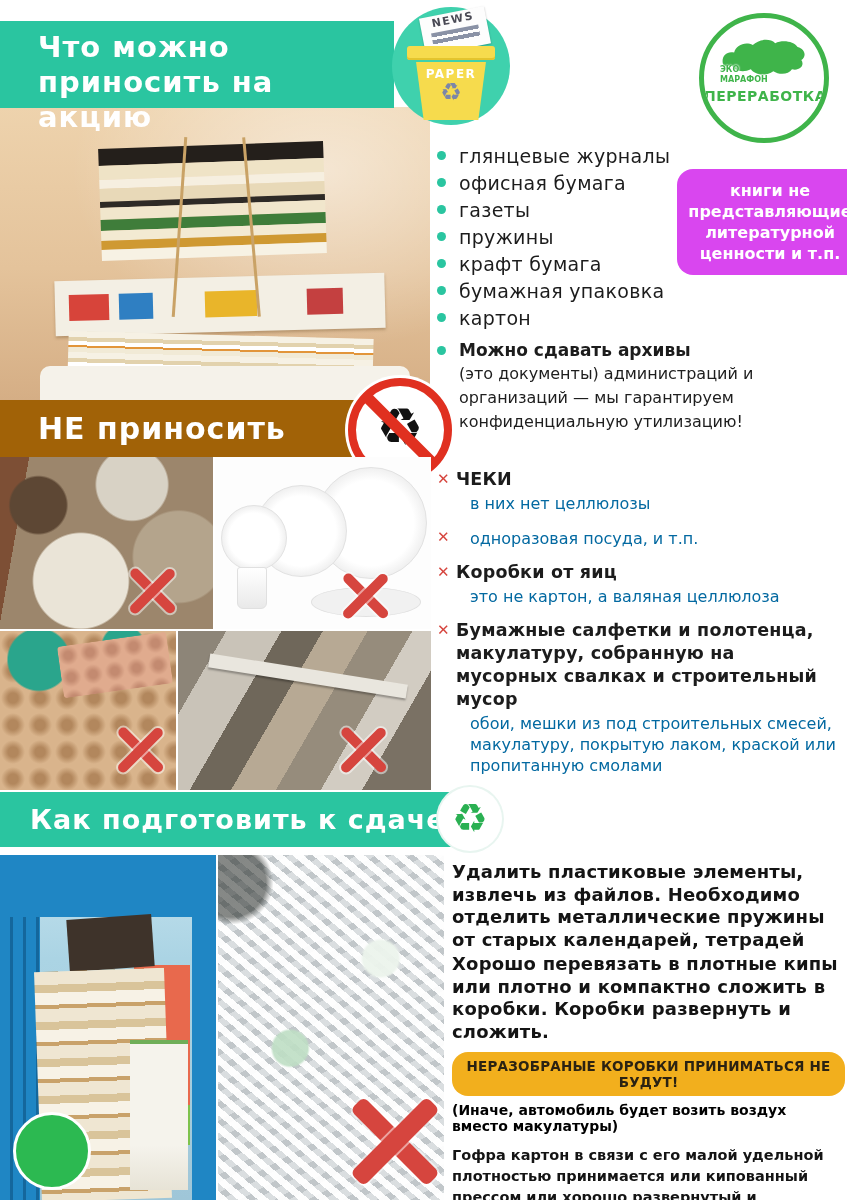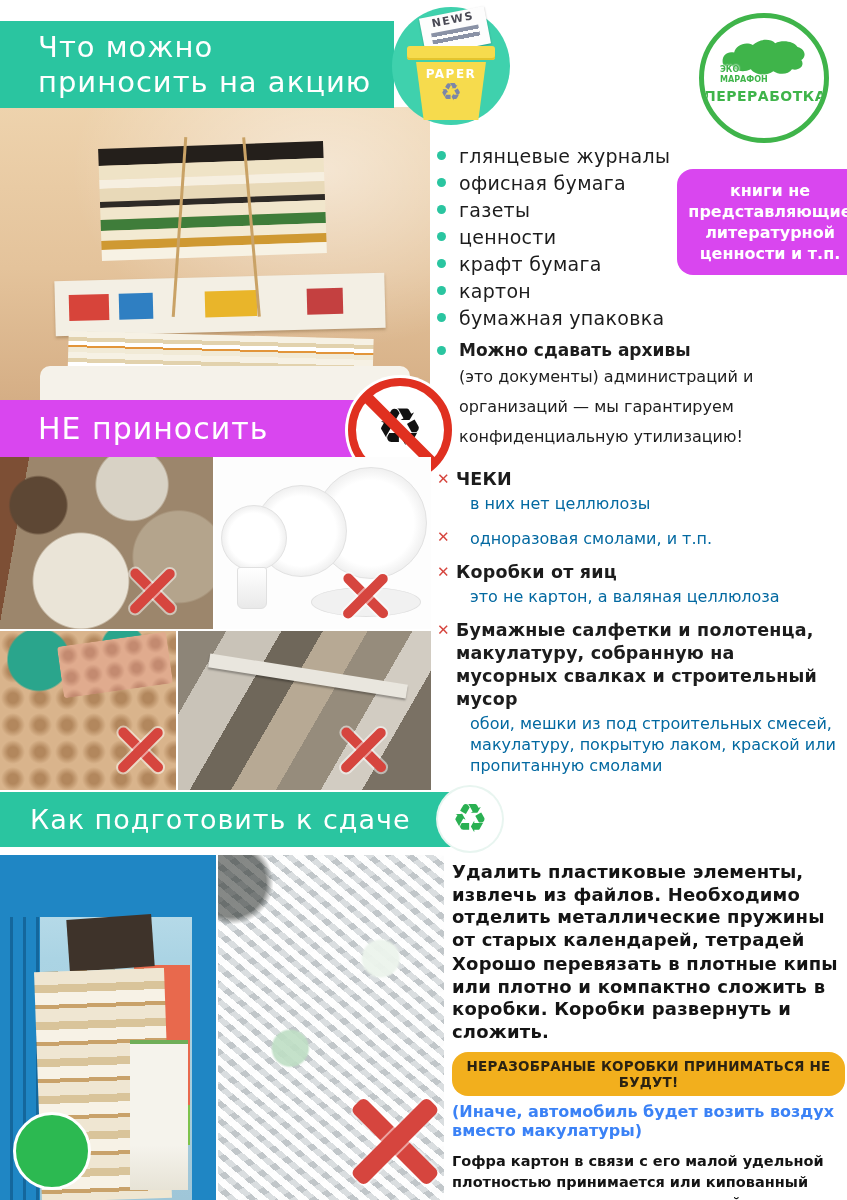--- a/index.html
+++ b/index.html
@@ -1,22 +1,22 @@
 <!DOCTYPE html>
 <html><head>
 <meta charset="utf-8">
 <style>
   * { box-sizing: border-box; margin: 0; padding: 0; }
   body { margin: 0; background: #888; font-family: "DejaVu Sans", "Liberation Sans", sans-serif; }
   .poster { position: relative; width: 847px; height: 1200px; background: #fff; margin: 0 auto; overflow: hidden; }
 
   
-  .banner { position: absolute; color: #fff; font-weight: normal; letter-spacing: 1px; }
+  .banner { position: absolute; color: #fff; font-weight: bold; letter-spacing: 1px; }
   .banner-accept { left: 0; top: 21px; width: 394px; height: 87px; background: #2AC5A0; padding: 9px 0 0 38px; font-size: 29px; line-height: 35px; }
-  .banner-no { left: 0; top: 400px; width: 433px; height: 57px; background: #d946ef; padding-left: 38px; font-size: 30px; line-height: 57px; }
+  .banner-no { left: 0; top: 400px; width: 433px; height: 57px; background: #a16207; padding-left: 38px; font-size: 30px; line-height: 57px; }
   .banner-prep { left: 0; top: 792px; width: 474px; height: 55px; background: #2AC5A0; padding-left: 30px; font-size: 27px; line-height: 55px; }
 
   
   .bin-circle { position: absolute; left: 392px; top: 7px; width: 118px; height: 118px; border-radius: 50%; background: #3FD1AD; }
   .news-card { position: absolute; left: 30px; top: 5px; width: 66px; height: 38px; background: #fdfdfd; transform: rotate(-11deg); box-shadow: 0 1px 2px rgba(0,0,0,.25); text-align: center; }
   .news-card .news-word { font-size: 11px; font-weight: bold; color: #4a4a55; letter-spacing: 1.5px; line-height: 16px; }
   .news-lines { margin: 1px auto 0; width: 48px; height: 14px;
     background: linear-gradient(#8a92a6 0 4px, transparent 4px 7px, #8a92a6 7px 11px, transparent 11px); }
   .bin-lid { position: absolute; left: 15px; top: 39px; width: 88px; height: 14px; background: #F6DB4D; border-radius: 3px; box-shadow: inset 0 -2px 0 #e3c42e; }
   .bin-body { position: absolute; left: 21px; top: 55px; width: 76px; height: 58px; background: #F6DB4D; clip-path: polygon(4% 0, 96% 0, 86% 100%, 14% 100%); text-align: center; }
@@ -28,21 +28,21 @@
   .logo svg { position: absolute; left: 8px; top: 14px; width: 104px; height: 56px; }
   .logo-small { position: absolute; left: 16px; top: 47px; color: #3FB44A; font-size: 8px; font-weight: bold; line-height: 10px; text-shadow: 0 0 2px #fff, 0 0 2px #fff; }
   .logo-main { position: absolute; left: 0; top: 70px; width: 100%; text-align: center; color: #3FB44A; font-size: 14px; font-weight: bold; letter-spacing: .5px; text-shadow: 0 0 2px #fff; }
 
   
   .accept-list { position: absolute; left: 437px; top: 142px; width: 408px; color: #1C1C1C; }
   .ali { display: flex; align-items: center; height: 27px; font-size: 19px; font-weight: normal; letter-spacing: .3px; }
   .dot { width: 9px; height: 9px; border-radius: 50%; background: #2AC5A0; margin-right: 13px; flex: 0 0 auto; }
   .archive { margin-top: 7px; }
   .archive-title { display: flex; align-items: center; font-size: 17px; font-weight: bold; height: 24px; }
-  .archive-desc { margin-left: 22px; width: 370px; font-size: 16px; line-height: 30px; color: #1e1e1e; }
+  .archive-desc { margin-left: 22px; width: 370px; font-size: 16px; line-height: 24px; color: #1e1e1e; }
   .badge { position: absolute; left: 677px; top: 169px; width: 186px; padding: 11px 6px; background: #d946ef; border-radius: 16px; color: #fff; font-size: 16px; font-weight: bold; text-align: center; line-height: 21px; }
 
   
   .photo { position: absolute; overflow: hidden; }
   .photo-books { left: 0; top: 107px; width: 430px; height: 293px;
     background: radial-gradient(ellipse at 75% 22%, rgba(255,255,255,.5), transparent 55%), linear-gradient(180deg, #eed3ad 0%, #e4c39b 55%, #d5ae85 100%); }
   .book-stack { position: absolute; left: 100px; top: 38px; width: 225px; transform: rotate(-2deg); }
   .book-stack div { width: 100%; }
   .news-bundle { position: absolute; left: 55px; top: 170px; width: 330px; height: 55px; background: #f3efe4; transform: rotate(-1.5deg); box-shadow: 0 2px 3px rgba(90,60,20,.3); }
   .news-bundle i { position: absolute; top: 14px; height: 26px; }
@@ -111,21 +111,21 @@
   .pitem { display: flex; margin-bottom: 12px; }
   .xbul { width: 19px; flex: 0 0 auto; color: #D6453E; font-weight: bold; font-size: 15px; line-height: 23px; }
   .ptitle { font-size: 17.5px; font-weight: bold; line-height: 23px; letter-spacing: .2px; }
   .pdesc { font-size: 16px; line-height: 21px; margin-top: 2px; padding-left: 14px; color: #0369a1; }
 
   
   .prepare-text { position: absolute; left: 452px; top: 861px; width: 393px; color: #141414; }
   .prepare-text .para { font-size: 18px; font-weight: bold; line-height: 22.5px; letter-spacing: .2px; }
   .prepare-text .para + .para { margin-top: 2px; }
   .pill { margin-top: 9px; background: #F2AF1D; border-radius: 16px; padding: 6px 10px; text-align: center; font-size: 13.5px; font-weight: bold; color: #2b2212; letter-spacing: .2px; }
-  .note { margin-top: 6px; font-size: 16px; font-weight: bold; color: #3b82f6; }
+  .note { margin-top: 6px; font-size: 14px; font-weight: bold; color: #000000; }
   .para-small { margin-top: 11px; font-size: 14.5px; font-weight: bold; line-height: 21px; }
 </style>
 </head>
 <body>
 
 <div class="poster">
 
   <div class="photo photo-books">
     <div class="book-stack">
       <div style="height:17px;background:#241f1b"></div>
@@ -187,33 +187,33 @@
     <div class="ali">
         <span class="dot"></span>
         <span>офисная бумага</span>
       </div>
     <div class="ali">
         <span class="dot"></span>
         <span>газеты</span>
       </div>
     <div class="ali">
         <span class="dot"></span>
-        <span>ценности</span>
+        <span>пружины</span>
       </div>
     <div class="ali">
         <span class="dot"></span>
         <span>крафт бумага</span>
       </div>
     <div class="ali">
         <span class="dot"></span>
+        <span>бумажная упаковка</span>
+      </div>
+    <div class="ali">
+        <span class="dot"></span>
         <span>картон</span>
-      </div>
-    <div class="ali">
-        <span class="dot"></span>
-        <span>бумажная упаковка</span>
       </div>
     <div class="archive">
       <div class="archive-title">
           <span class="dot"></span>
           <span>Можно сдавать архивы</span>
         </div>
       <div class="archive-desc">(это документы) администраций и организаций — мы гарантируем конфиденциальную утилизацию!</div>
     </div>
   </div>
 
@@ -249,21 +249,21 @@
     <div class="pitem">
       <span class="xbul">✕</span>
       <div>
         <div class="ptitle">ЧЕКИ</div>
         <div class="pdesc">в них нет целлюлозы</div>
       </div>
     </div>
     <div class="pitem">
       <span class="xbul">✕</span>
       <div>
-        <div class="pdesc">одноразовая смолами, и т.п.</div>
+        <div class="pdesc">одноразовая посуда, и т.п.</div>
       </div>
     </div>
     <div class="pitem">
       <span class="xbul">✕</span>
       <div>
         <div class="ptitle">Коробки от яиц</div>
         <div class="pdesc">это не картон, а валяная целлюлоза</div>
       </div>
     </div>
     <div class="pitem">

